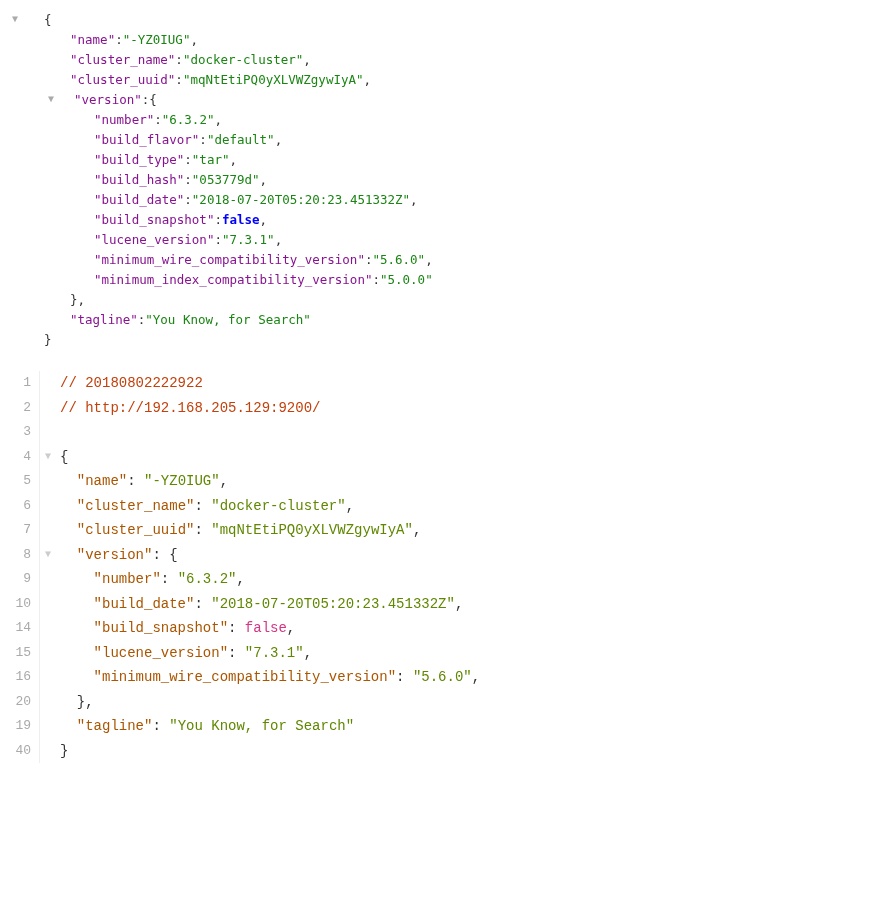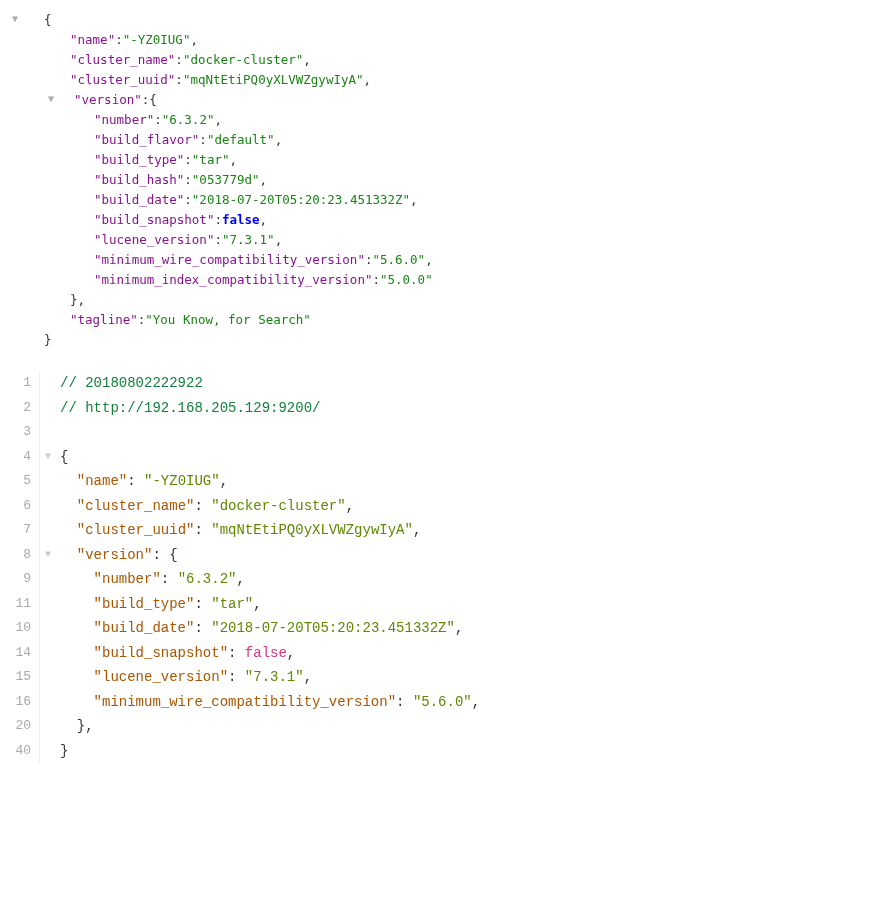--- a/index.html
+++ b/index.html
@@ -88,21 +88,21 @@
     user-select: none;
   }
 
   .code-content {
     padding-left: 4px;
     white-space: pre;
     font-family: Consolas, Monaco, 'Courier New', monospace;
     font-size: 14px;
   }
 
-  .b-comment { color: #15803d; }
+  .b-comment { color: #c2410c; }
   .b-key { color: #aa5500; }
   .b-string { color: #5f8700; }
   .b-punc { color: #333; }
   .b-bool { color: #d33682; }
 
   .indent { display: inline-block; }
   .sp6 { width: 36px; }
   .sp10 { width: 60px; }
   .sp14 { width: 84px; }
 
@@ -206,25 +206,20 @@
       <div class="code-content">  <span class="b-key">"version"</span><span class="b-punc">: {</span></div>
     </div>
 
 <div class="code-row">
       <div class="gutter">9</div>
       <div class="fold-col"></div>
       <div class="code-content">    <span class="b-key">"number"</span><span class="b-punc">: </span><span class="b-string">"6.3.2"</span><span class="b-punc">,</span></div>
     </div>
 
 
-<div class="code-row">
-      <div class="gutter">11</div>
-      <div class="fold-col"></div>
-      <div class="code-content">    <span class="b-key">"build_type"</span><span class="b-punc">: </span><span class="b-string">"tar"</span><span class="b-punc">,</span></div>
-    </div>
 
 
 <div class="code-row">
       <div class="gutter">10</div>
       <div class="fold-col"></div>
       <div class="code-content">    <span class="b-key">"build_date"</span><span class="b-punc">: </span><span class="b-string">"2018-07-20T05:20:23.451332Z"</span><span class="b-punc">,</span></div>
     </div>
 
 <div class="code-row">
       <div class="gutter">14</div>
@@ -244,20 +239,25 @@
       <div class="code-content">    <span class="b-key">"minimum_wire_compatibility_version"</span><span class="b-punc">: </span><span class="b-string">"5.6.0"</span><span class="b-punc">,</span></div>
     </div>
 
 
 <div class="code-row">
       <div class="gutter">20</div>
       <div class="fold-col"></div>
       <div class="code-content">  <span class="b-punc">},</span></div>
     </div>
 
+<div class="code-row">
+      <div class="gutter">19</div>
+      <div class="fold-col"></div>
+      <div class="code-content">  <span class="b-key">"tagline"</span><span class="b-punc">: </span><span class="b-string">"You Know, for Search"</span></div>
+    </div>
 
 <div class="code-row">
       <div class="gutter">40</div>
       <div class="fold-col"></div>
       <div class="code-content"><span class="b-punc">}</span></div>
     </div>
 
 </div>
 
 </body></html>

